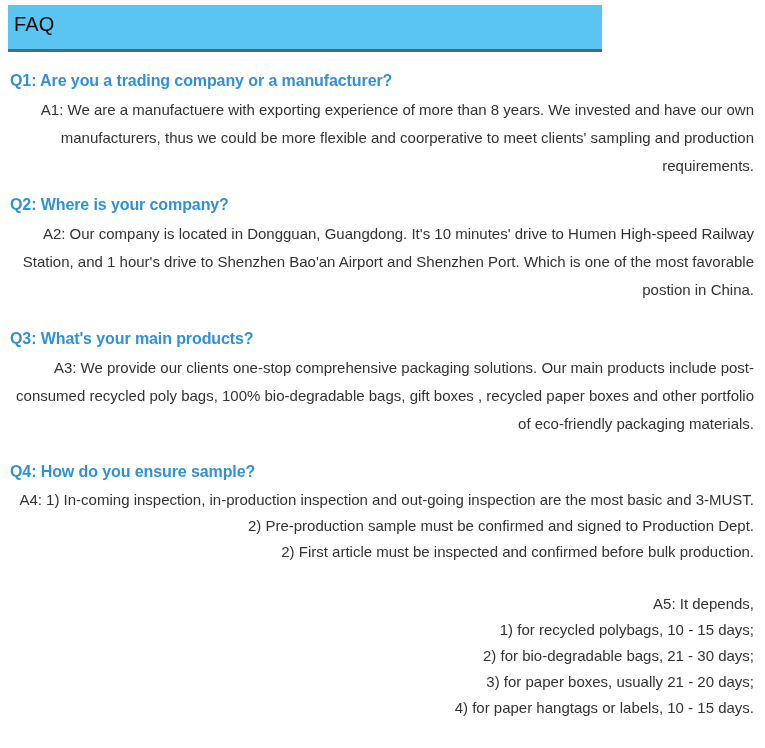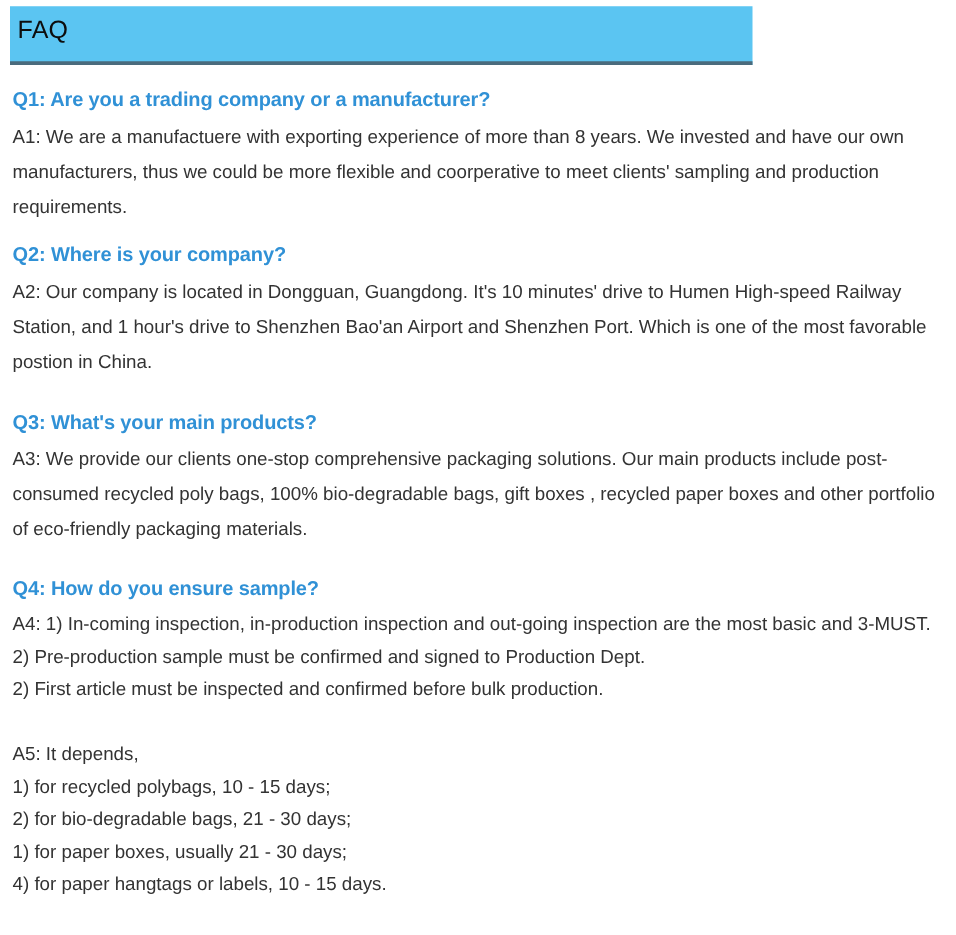--- a/index.html
+++ b/index.html
@@ -66,21 +66,21 @@
     letter-spacing: -0.1px;
   }
 
   .faq-answer {
     font-size: 15px;
     font-weight: 400;
     color: #333333;
     line-height: 28px;
     margin: 0;
     width: 744px;
-    text-align: left;
+    text-align: right;
   }
 
   .faq-answer-line {
     display: block;
     line-height: 26px;
   }
 
   .faq-item.q4 .faq-answer,
   .faq-item.q5 .faq-answer {
     line-height: 26px;
@@ -128,19 +128,19 @@
         <span class="faq-answer-line">2) First article must be inspected and confirmed before bulk production.</span>
       </div>
     </div>
     <div class="spacer-q4"></div>
 
     <div class="faq-item q5">
       <div class="faq-answer">
         <span class="faq-answer-line">A5: It depends,</span>
         <span class="faq-answer-line">1) for recycled polybags, 10 - 15 days;</span>
         <span class="faq-answer-line">2) for bio-degradable bags, 21 - 30 days;</span>
-        <span class="faq-answer-line">1) for paper boxes, usually 21 - 30 days;</span>
+        <span class="faq-answer-line">3) for paper boxes, usually 21 - 20 days;</span>
         <span class="faq-answer-line">4) for paper hangtags or labels, 10 - 15 days.</span>
       </div>
     </div>
 
   </div>
 </div>
 
 </body></html>

